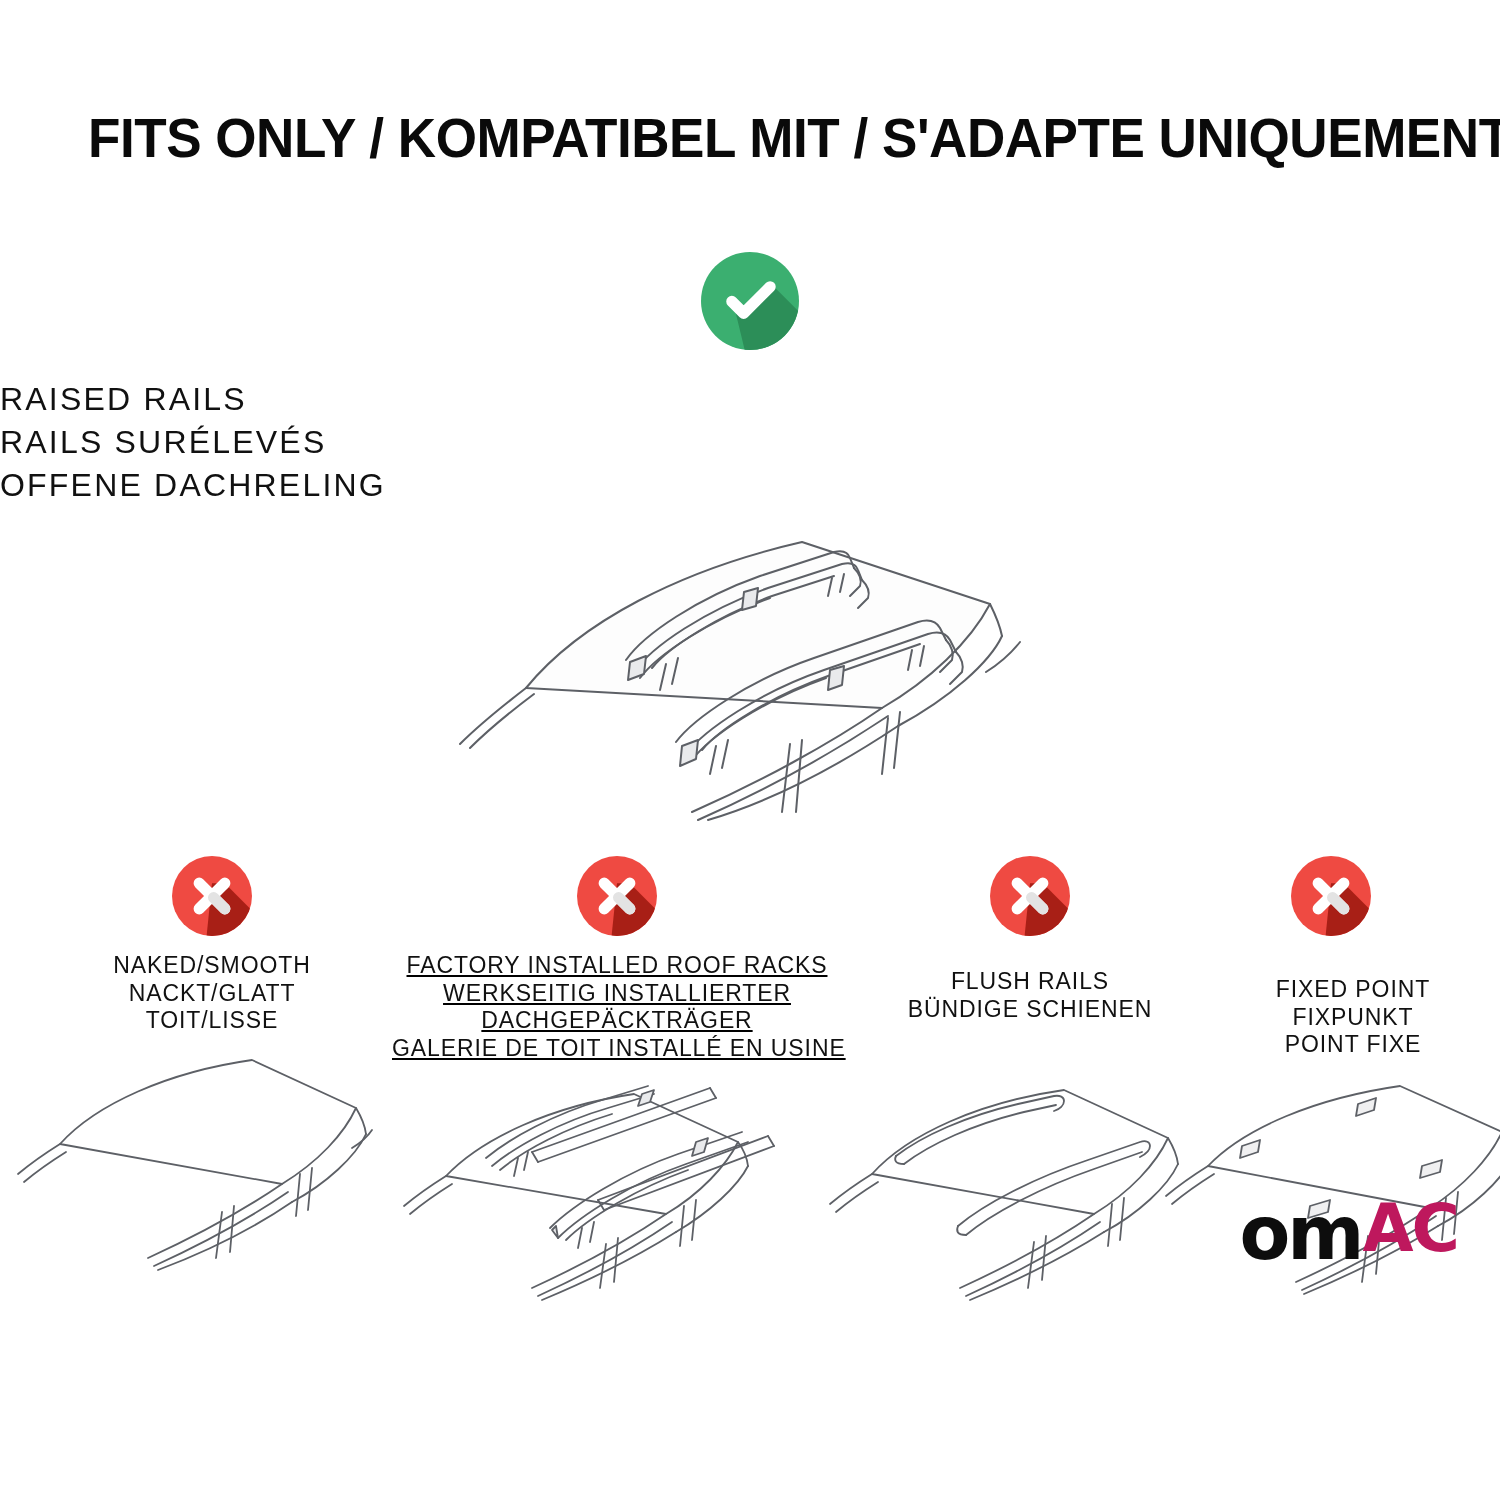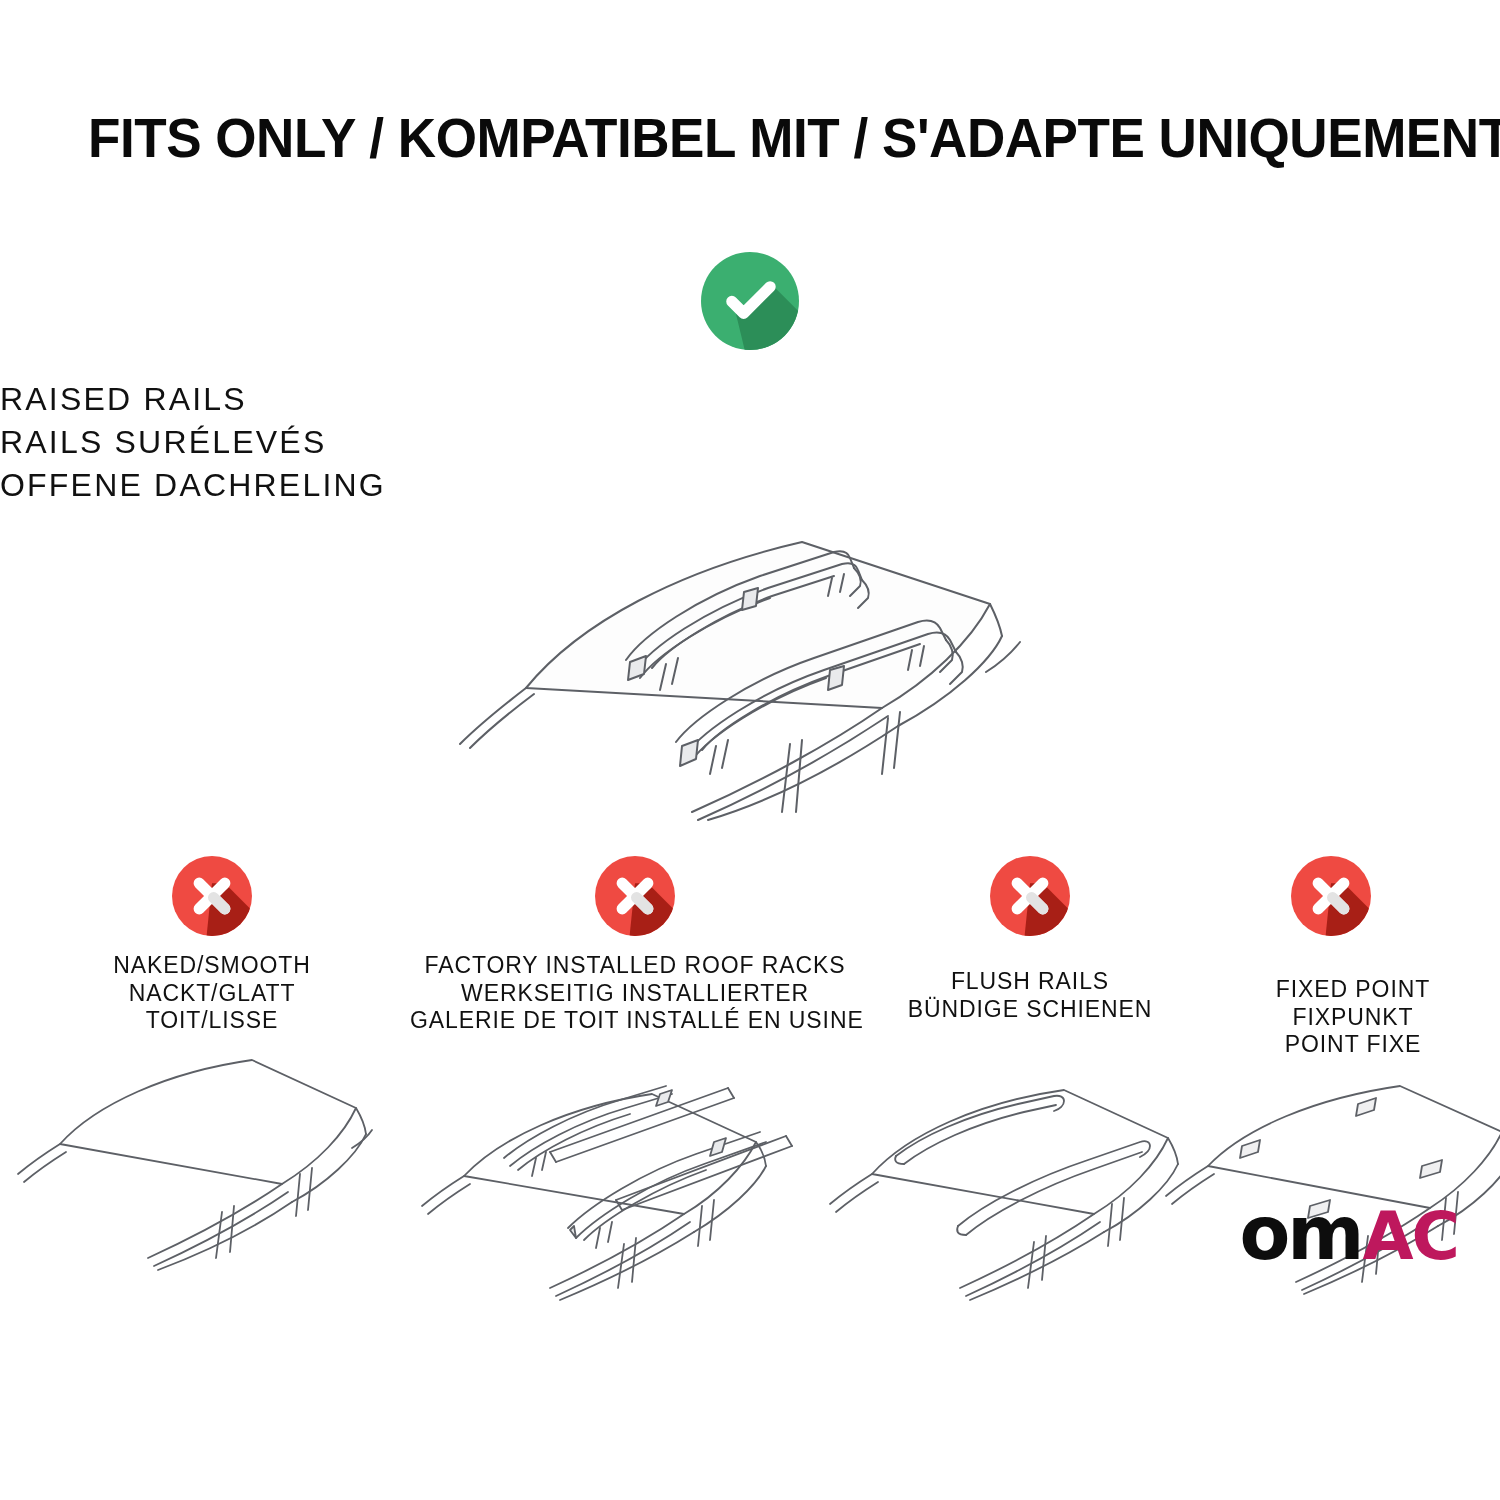--- a/index.html
+++ b/index.html
@@ -105,21 +105,20 @@
     position: absolute;
     width: 100%;
   }
 
   
   .logo {
     position: absolute;
     right: 42px;
     bottom: 38px;
     display: flex;
-    align-items: flex-end;
     line-height: 1;
   }
   .logo-om {
     font-size: 74px;
     font-weight: bold;
     color: #0d0d0d;
     letter-spacing: -3px;
     font-family: "DejaVu Sans", sans-serif;
   }
   .logo-ac {
@@ -261,21 +260,21 @@
             <path d="M222 160 L216 206"></path>
             <path d="M234 154 L230 200"></path>
             <path d="M300 122 L296 164"></path>
             <path d="M312 116 L308 158"></path>
             <path d="M352 96 C362 90 368 84 372 78"></path>
           </g>
         </svg>
       </div>
     </div>
 
-    <div class="neg-col" style="left:410px; width:450px;">
+    <div class="neg-col" style="left:392px; width:450px;text-decoration:underline;">
       <div class="neg-icon-wrap">
         <svg class="neg-badge-svg" viewBox="0 0 100 100">
           <defs>
               <clipPath id="clipRed2">
                 <circle cx="50" cy="50" r="50"></circle>
               </clipPath>
             </defs>
           <circle cx="50" cy="50" r="50" fill="#EF4A42"></circle>
           <g clip-path="url(#clipRed2)">
             <path d="M50 34 L66 34 L110 78 L110 112 L42 112 Z" fill="#A81F16"></path>
@@ -283,20 +282,21 @@
           <g stroke-linecap="round">
             <line x1="34" y1="34" x2="66" y2="66" stroke="#ffffff" stroke-width="14"></line>
             <line x1="66" y1="34" x2="34" y2="66" stroke="#ffffff" stroke-width="14"></line>
             <line x1="52" y1="52" x2="66" y2="66" stroke="#e3e3e3" stroke-width="14"></line>
           </g>
         </svg>
       </div>
       <div class="neg-caption">
         <span class="line">FACTORY INSTALLED ROOF RACKS</span>
         <span class="line">WERKSEITIG INSTALLIERTER</span>
+        <span class="line">DACHGEPÄCKTRÄGER</span>
         <span class="line">GALERIE DE TOIT INSTALLÉ EN USINE</span>
       </div>
       <div class="neg-art" style="top:224px; left:-10px; width:440px;">
         <svg viewBox="0 0 440 230" width="440" height="230">
           <g fill="none" stroke="#5d6066" stroke-width="1.8" stroke-linecap="round" stroke-linejoin="round">
 
             <path d="M64 96 C100 58 170 26 252 14 L356 62 C344 86 318 114 284 134 Z" fill="#ffffff"></path>
             <path d="M356 62 C362 70 365 78 366 86"></path>
             <path d="M366 86 C356 106 328 132 294 152"></path>
             <path d="M64 96 C48 106 34 116 22 126"></path>

